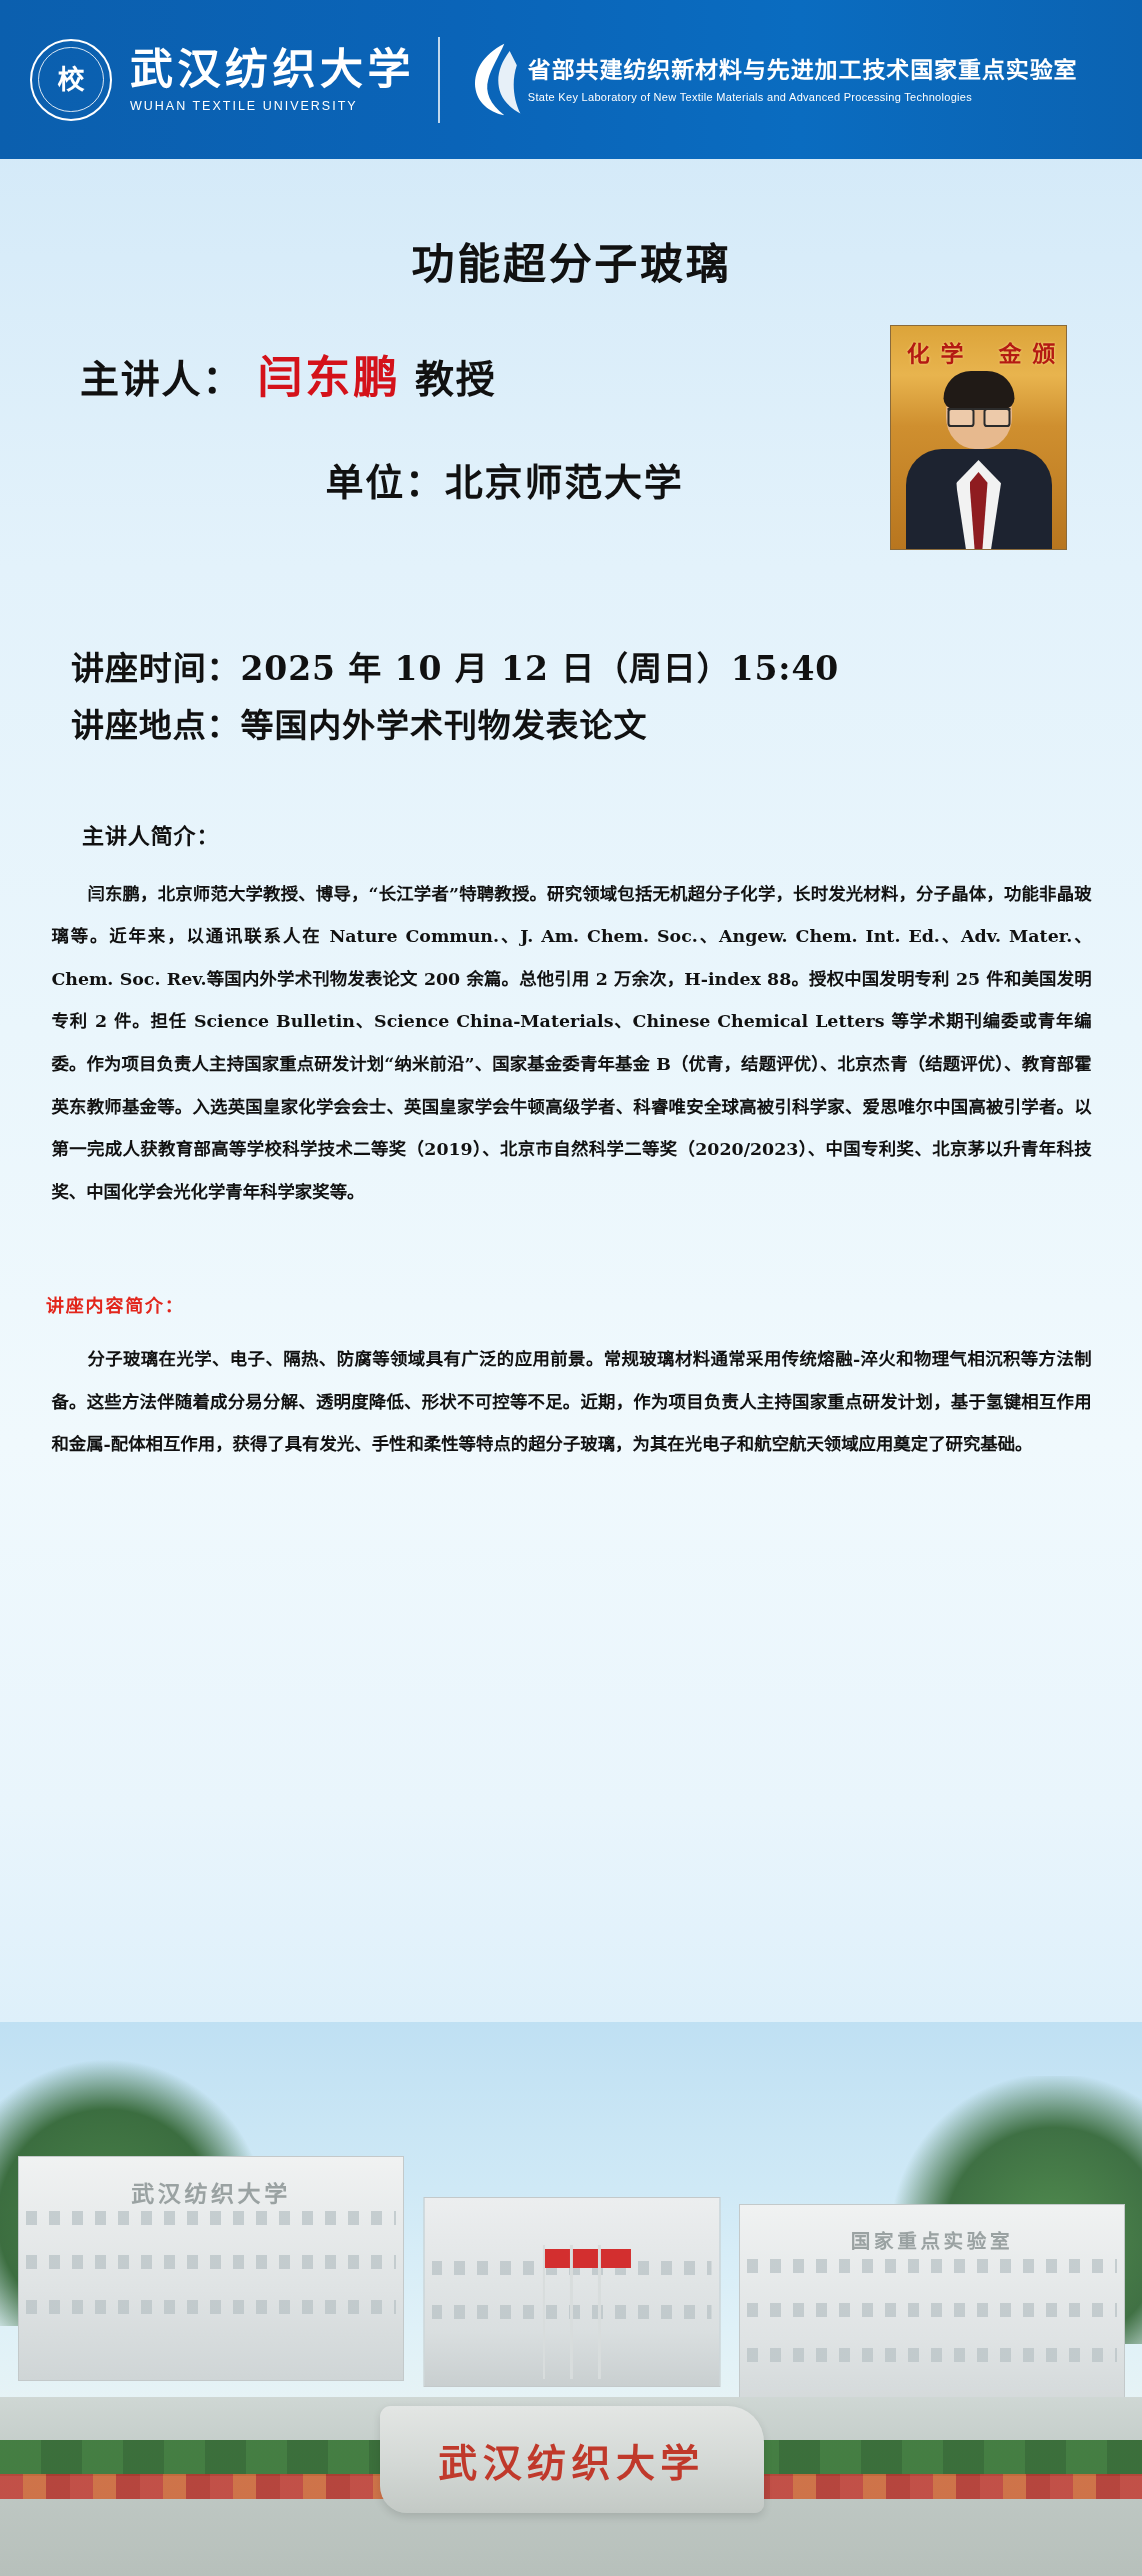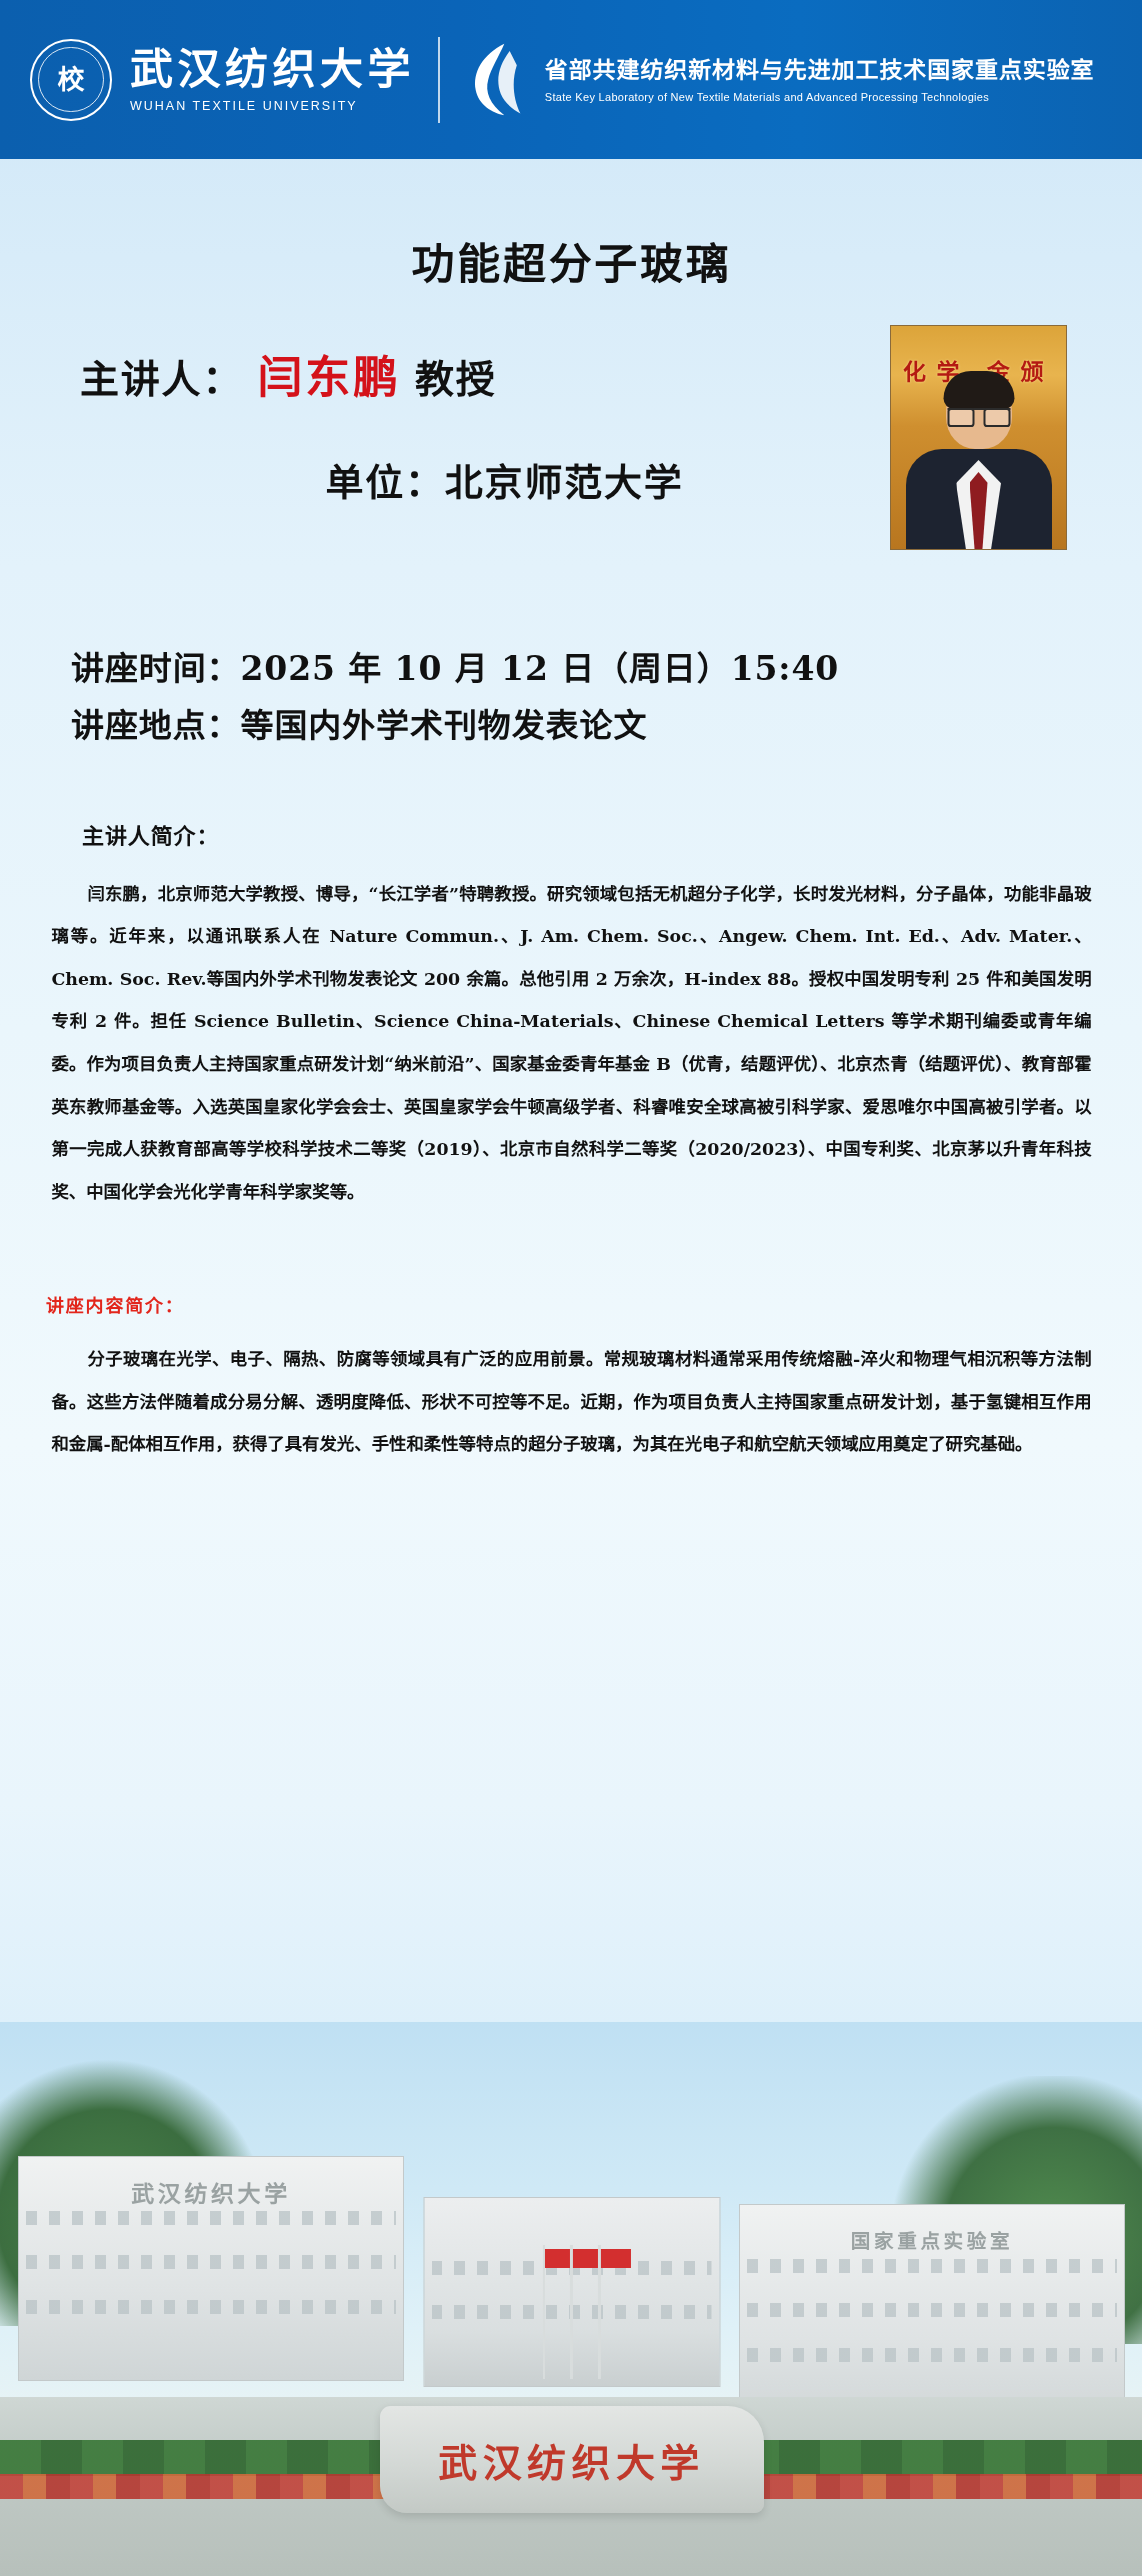--- a/index.html
+++ b/index.html
@@ -94,21 +94,21 @@
   }
   .header .lab-logo {
     width: 64px;
     height: 77px;
     flex: 0 0 auto;
     display: flex;
     align-items: center;
     justify-content: center;
   }
   .header .lab-names {
-    margin-left: 18px;
+    margin-left: 1px;
     color: #ffffff;
   }
   .header .lab-cn {
     font-family: "DejaVu Serif", serif;
     font-size: 23px;
     font-weight: bold;
     letter-spacing: 0.9px;
     line-height: 1.2;
     white-space: nowrap;
   }
@@ -177,28 +177,27 @@
     height: 223px;
     border: 0.9px solid #8a6a3a;
     overflow: hidden;
     background: linear-gradient(180deg, #dca43a 0%, #e8b44e 22%, #cf8f2f 45%, #b8761f 100%);
   }
   .portrait .banner-text {
     position: absolute;
     top: 9px;
     left: 0;
     right: 0;
-    text-align: center;
+    text-align: right;
     color: #b41a12;
-    font-family: Liberation Serif, serif;
+    font-family: Liberation Mono, monospace;
     font-weight: bold;
     font-size: 23px;
     letter-spacing: 10.7px;
     text-shadow: 0 0 2.7px rgba(255,230,150,.8);
-    margin-top: 18px;
   }
   .portrait .p-head {
     position: absolute;
     left: 50%;
     top: 50px;
     transform: translateX(-50%);
     width: 66px;
     height: 73px;
     background: #e7b98e;
     border-radius: 48% 48% 44% 44%;

